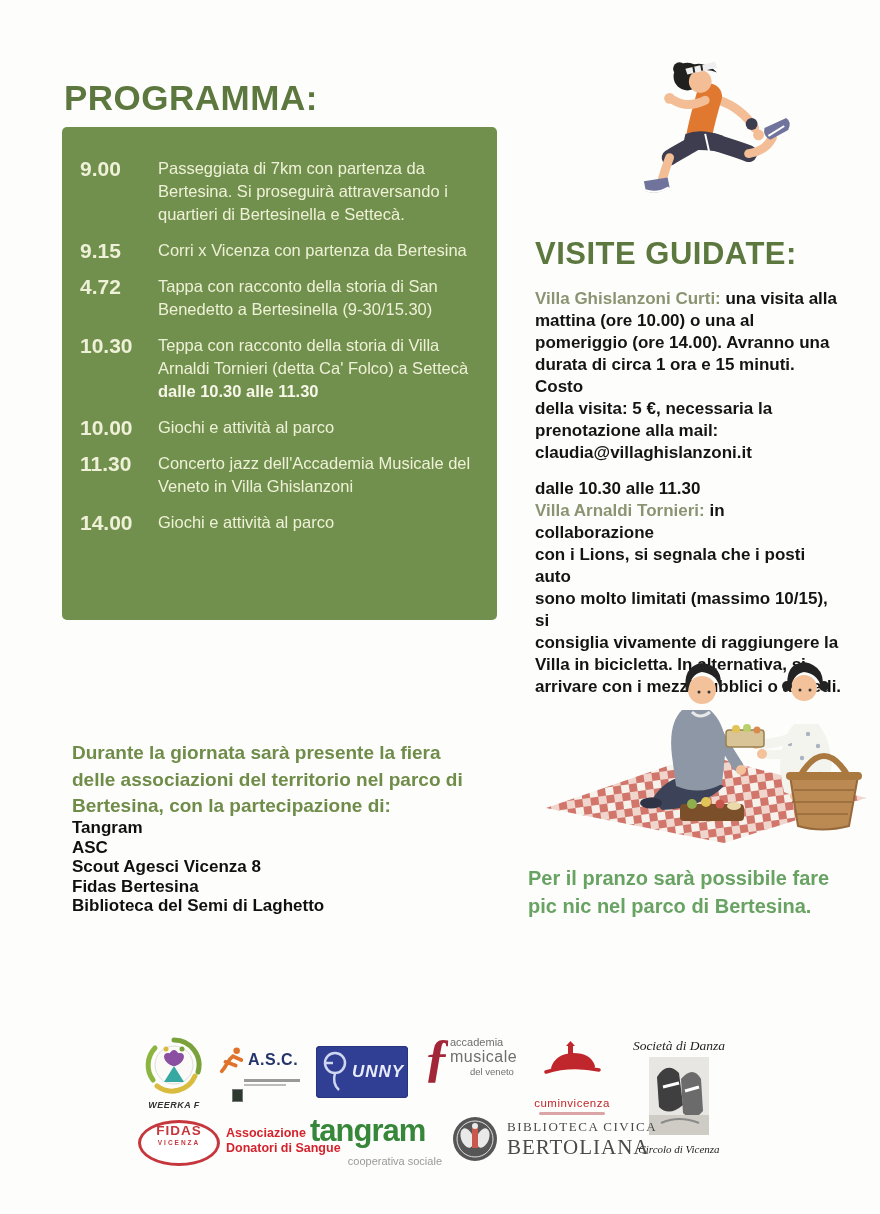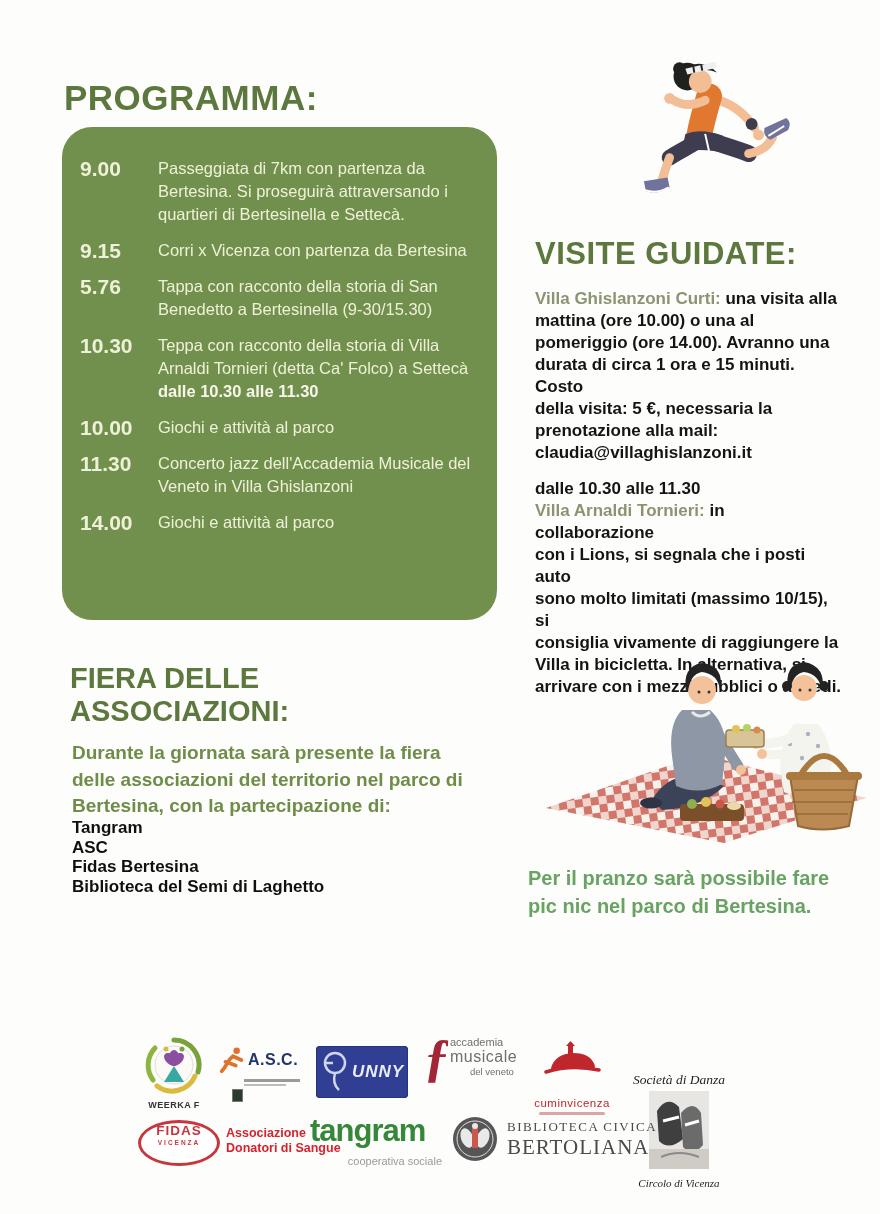--- a/index.html
+++ b/index.html
@@ -3,21 +3,21 @@
 <meta charset="utf-8">
 <style>
   html,body{margin:0;padding:0;background:#ffffff;}
   .page{position:relative;width:880px;height:1214px;background:#fdfdfb;overflow:hidden;
         font-family:"Liberation Sans",sans-serif;color:#161616;}
 
   
   .programma-title{position:absolute;left:64px;top:78px;font-size:35px;font-weight:800;
                    color:#5d783e;letter-spacing:.5px;}
   .schedule{position:absolute;left:62px;top:127px;width:435px;height:493px;background:#72904d;
-            border-radius:30px;padding:30px 16px 0 18px;box-sizing:border-box;
+            border-radius:5px;padding:30px 16px 0 18px;box-sizing:border-box;
             display:flex;flex-direction:column;gap:13px;}
   .srow{display:flex;}
   .srow .time{flex:none;width:78px;color:#eef1d7;font-weight:700;font-size:21px;line-height:23px;}
   .srow .desc{width:332px;color:#eef1d7;font-size:16.5px;line-height:23px;white-space:pre-line;}
   .srow .desc strong{display:block;font-weight:800;color:#f7f7e9;}
 
   
   .visite{position:absolute;left:535px;top:236px;width:308px;}
   .visite h2{margin:0 0 16px 0;font-size:31px;font-weight:800;color:#5d783e;letter-spacing:.5px;}
   .visite p{margin:0;font-size:17px;line-height:22px;font-weight:600;color:#141414;white-space:pre-line;}
@@ -35,41 +35,41 @@
   .picnic-note{position:absolute;left:528px;top:864px;font-size:20px;font-weight:700;color:#69a364;
                line-height:28px;white-space:pre-line;}
 
   
   .runner-wrap{position:absolute;left:636px;top:50px;}
   .picnic-wrap{position:absolute;left:534px;top:628px;}
 
   
   .logo{position:absolute;}
   #logo-weerka{left:138px;top:1036px;width:72px;text-align:center;}
-  #logo-weerka .cap{font-size:9px;font-weight:700;color:#333;letter-spacing:.5px;margin-top:2px;}
+  #logo-weerka .cap{font-size:9px;font-weight:700;color:#333;letter-spacing:.5px;margin-top:2px;font-style:italic;}
   #logo-asc{left:218px;top:1044px;width:84px;}
   #logo-asc .asc-top{display:flex;align-items:center;gap:2px;}
   #logo-asc .asc-name{font-size:16px;font-weight:800;color:#24356b;letter-spacing:.5px;}
   #logo-asc .bar1{width:56px;height:3px;background:#9a9a9a;margin:3px 0 2px 26px;}
   #logo-asc .bar2{width:42px;height:2px;background:#bcbcbc;margin-left:26px;}
   #logo-asc .flag{width:9px;height:11px;background:#2d3a2e;margin:3px 0 0 14px;border:1px solid #777;}
   #logo-unny{left:316px;top:1046px;width:92px;height:52px;background:#303f94;border-radius:4px;
              display:flex;align-items:center;justify-content:center;gap:2px;box-shadow:0 0 0 1px #27337a inset;}
   #logo-unny .unny-text{color:#e8ecfa;font-weight:800;font-style:italic;font-size:17px;letter-spacing:1px;}
   #logo-accademia{left:420px;top:1036px;width:104px;}
   #logo-accademia .fglyph{position:absolute;left:4px;top:-8px;font-family:"Liberation Serif",serif;
                           font-style:italic;font-weight:700;font-size:52px;color:#a32638;}
   #logo-accademia .acc-lines{margin-left:30px;color:#6f6f6f;}
   #logo-accademia .l1{font-size:11px;}
   #logo-accademia .l2{font-size:16px;letter-spacing:.5px;}
   #logo-accademia .l3{font-size:9.5px;margin-left:20px;}
   #logo-cumin{left:528px;top:1040px;width:88px;text-align:center;}
   #logo-cumin .cum-name{font-size:11.5px;color:#c0272d;letter-spacing:.5px;margin-top:17px;}
   #logo-cumin .tag{width:66px;height:3px;background:#dba4a6;border-radius:2px;margin:3px auto 0;}
-  #logo-danza{left:626px;top:1038px;width:106px;text-align:center;font-family:"Liberation Serif",serif;margin-top:34px;}
+  #logo-danza{left:626px;top:1038px;width:106px;text-align:center;font-family:"Liberation Serif",serif;}
   #logo-danza .dz-title{font-style:italic;font-size:13.5px;color:#1e1e1e;}
   #logo-danza .dz-cap{font-style:italic;font-size:11px;color:#1e1e1e;margin-top:4px;}
   #logo-fidas{left:136px;top:1120px;width:86px;text-align:center;}
   #logo-fidas .oval{width:76px;height:40px;margin:0 auto;border:3px solid #c5373d;border-radius:50%;
                     display:flex;flex-direction:column;align-items:center;justify-content:flex-start;background:#fff;}
   #logo-fidas .fid{color:#c5373d;font-weight:800;font-size:13.5px;letter-spacing:1px;}
   #logo-fidas .vic{color:#c5373d;font-weight:700;font-size:6.5px;letter-spacing:2px;margin-top:1px;}
   #logo-donatori{left:226px;top:1126px;color:#d5232e;font-weight:800;font-size:12.5px;line-height:15px;}
   #logo-tangram{left:310px;top:1116px;width:132px;}
   #logo-tangram .tg{color:#37873b;font-weight:800;font-size:31px;letter-spacing:-1px;line-height:30px;}
@@ -91,21 +91,21 @@
       <div class="time">9.00</div>
       <div class="desc">Passeggiata di 7km con partenza da
 Bertesina. Si proseguirà attraversando i
 quartieri di Bertesinella e Settecà.</div>
     </div>
     <div class="srow">
       <div class="time">9.15</div>
       <div class="desc">Corri x Vicenza con partenza da Bertesina</div>
     </div>
     <div class="srow">
-      <div class="time">5.76</div>
+      <div class="time">4.72</div>
       <div class="desc">Tappa con racconto della storia di San
 Benedetto a Bertesinella (9-30/15.30)</div>
     </div>
     <div class="srow">
       <div class="time">10.30</div>
       <div class="desc"><span>Teppa con racconto della storia di Villa
 Arnaldi Tornieri (detta Ca' Folco) a Settecà</span><strong>dalle 10.30 alle 11.30</strong></div>
     </div>
     <div class="srow">
       <div class="time">10.00</div>
@@ -160,30 +160,27 @@
 claudia@villaghislanzoni.it</span></p>
     <p class="bold-line">dalle 10.30 alle 11.30</p>
     <p><span class="vlabel">Villa Arnaldi Tornieri:</span><span> in collaborazione
 con i Lions, si segnala che i posti auto
 sono molto limitati (massimo 10/15), si
 consiglia vivamente di raggiungere la
 Villa in bicicletta. In alternativa, si
 arrivare con i mezzi pubblici o a piedi.</span></p>
   </div>
 
-  <div class="fiera-title">
-    <span>FIERA DELLE</span>
-    <span>ASSOCIAZIONI:</span>
-  </div>
   <div class="fiera-intro">Durante la giornata sarà presente la fiera
 delle associazioni del territorio nel parco di
 Bertesina, con la partecipazione di:</div>
   <div class="fiera-list">
     <div>Tangram</div>
     <div>ASC</div>
+    <div>Scout Agesci Vicenza 8</div>
     <div>Fidas Bertesina</div>
     <div>Biblioteca del Semi di Laghetto</div>
   </div>
 
   <div class="picnic-wrap">
     <svg width="342" height="218" viewBox="0 0 342 218">
       <defs>
         <pattern id="ging" width="16" height="16" patternUnits="userSpaceOnUse" patternTransform="rotate(-8)">
           <rect width="16" height="16" fill="#f6f1ea"></rect>
           <rect width="8" height="8" fill="#c9574b" opacity="0.8"></rect>

